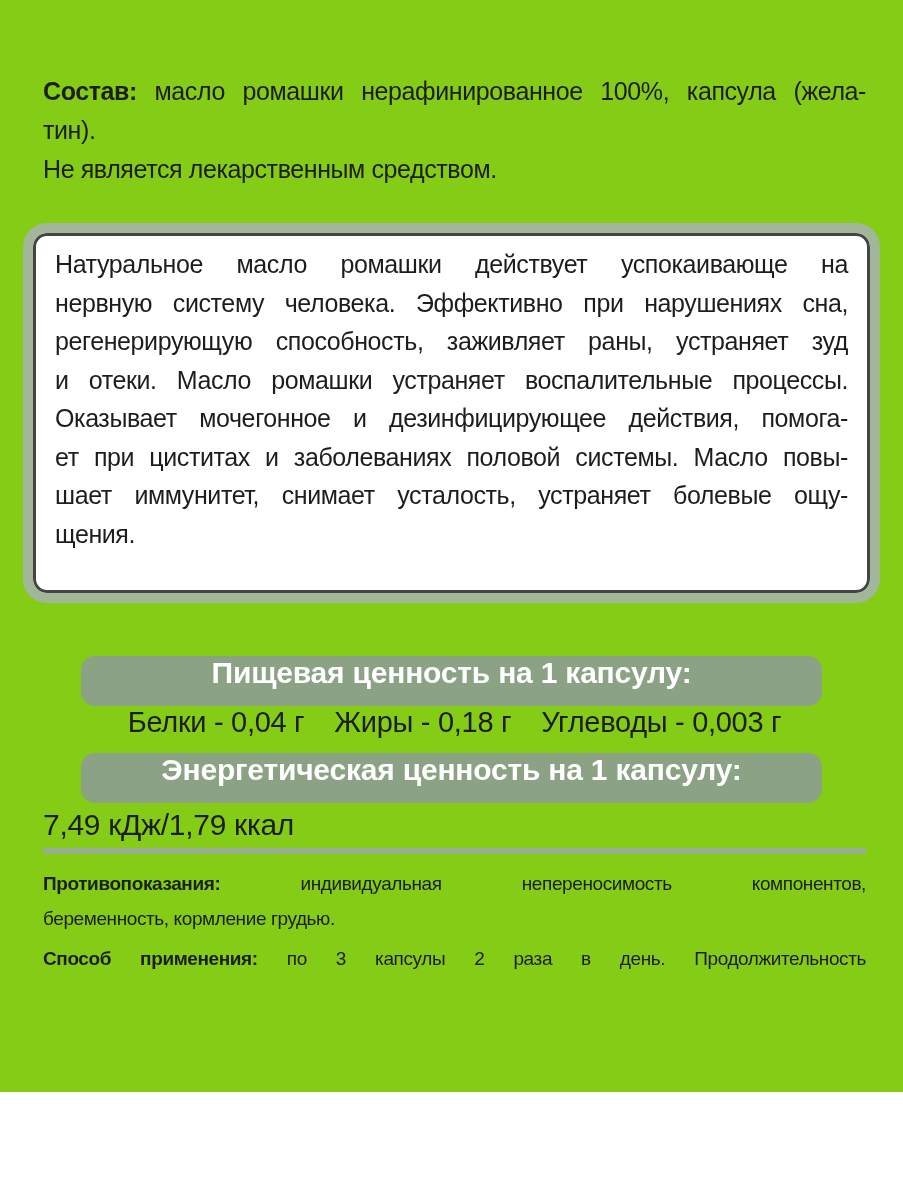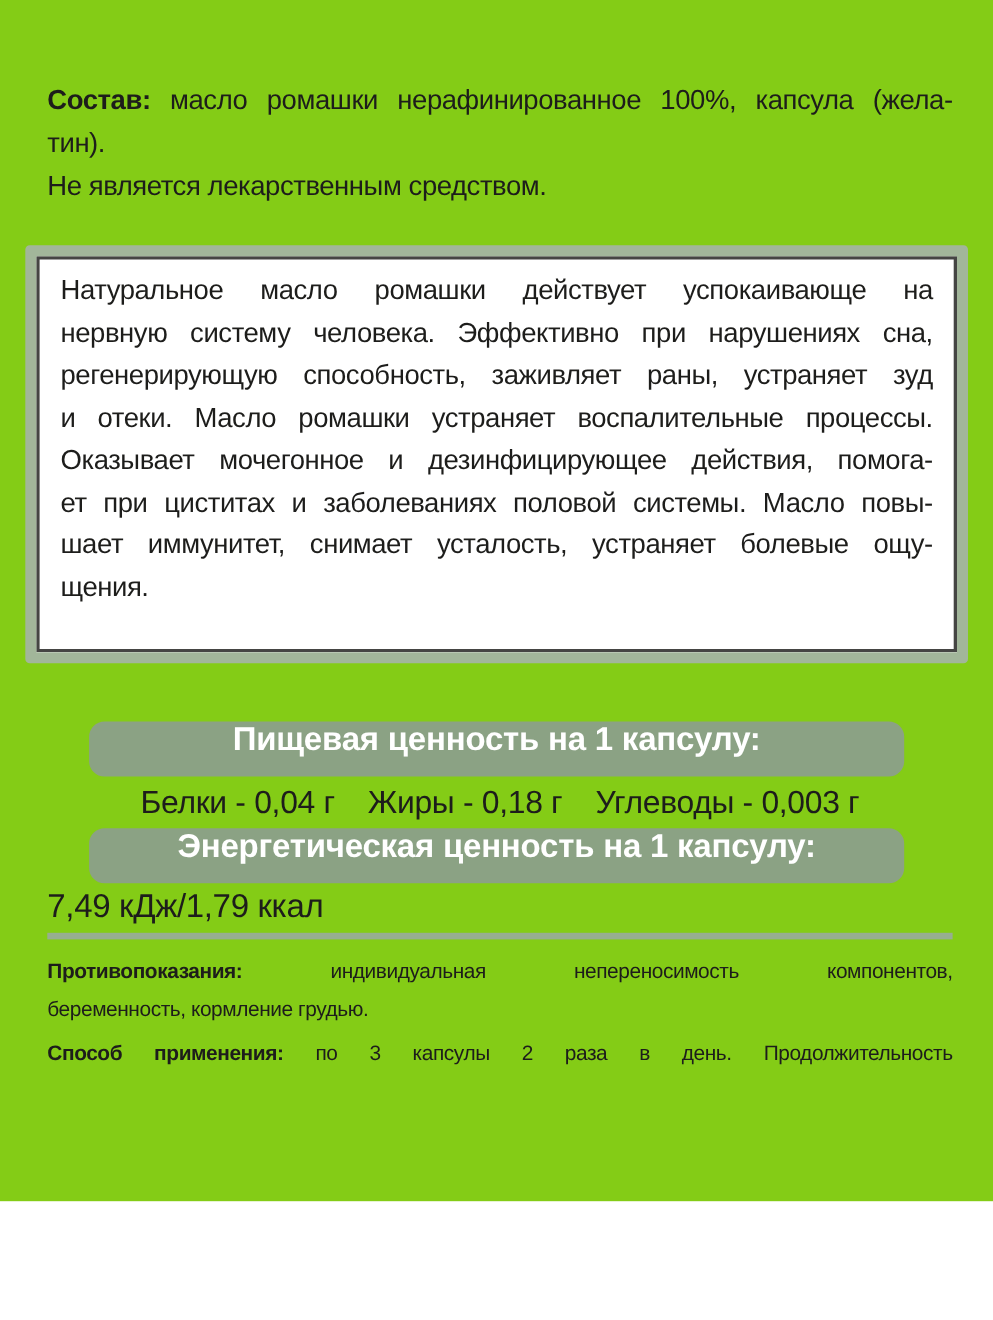--- a/index.html
+++ b/index.html
@@ -18,21 +18,21 @@
   .composition {
     position: absolute; left: 43px; top: 72px; width: 823px;
     font-size: 25px; line-height: 39px; letter-spacing: -0.4px;
   }
 
   
   .desc-box {
     position: absolute; left: 23px; top: 223px; width: 857px; height: 380px;
     box-sizing: border-box;
     border: 10px solid #A2B69A;
-    border-radius: 4px;
+    border-radius: 24px;
     box-shadow: inset 0 0 0 3px #454543;
     background: #ffffff;
     padding: 12px 22px 0 22px;
   }
   .desc-box .line {
     font-size: 25px; line-height: 38.5px; letter-spacing: -0.4px;
   }
 
   
   .banner {
@@ -40,21 +40,21 @@
     background: #8BA284; border-radius: 14px;
     color: #ffffff; font-weight: bold; font-size: 30px;
     display: flex; justify-content: center;
     letter-spacing: -0.2px;
   }
   .banner-nutrition { top: 656px; }
   .banner-energy { top: 753px; }
 
   .nutrition-values {
     position: absolute; left: 43px; top: 706px; width: 823px; height: 48px;
-    display: flex; align-items: center; justify-content: center; gap: 30px;
+    display: flex; justify-content: center; gap: 30px;
     font-size: 29px; letter-spacing: -0.3px;
   }
   .energy-value {
     position: absolute; left: 43px; top: 803px; width: 823px; height: 44px;
     display: flex; align-items: center; 
     font-size: 30px; letter-spacing: -0.3px;
   }
 
   .divider {
     position: absolute; left: 43px; top: 848px; width: 823px; height: 6px;

